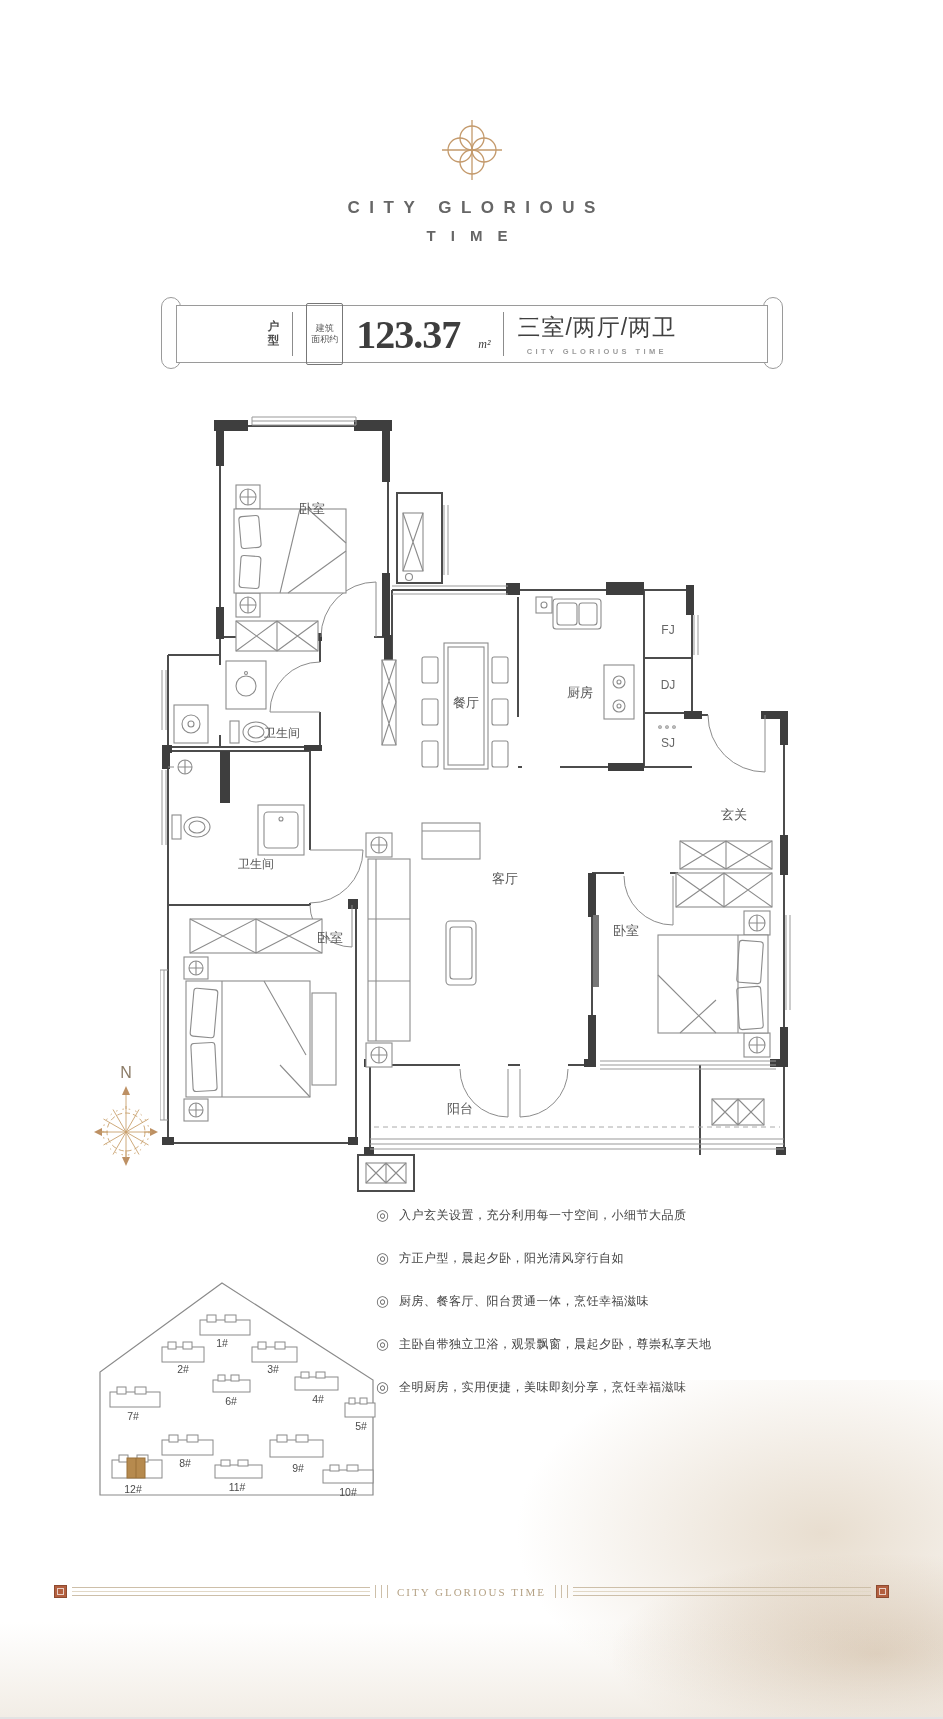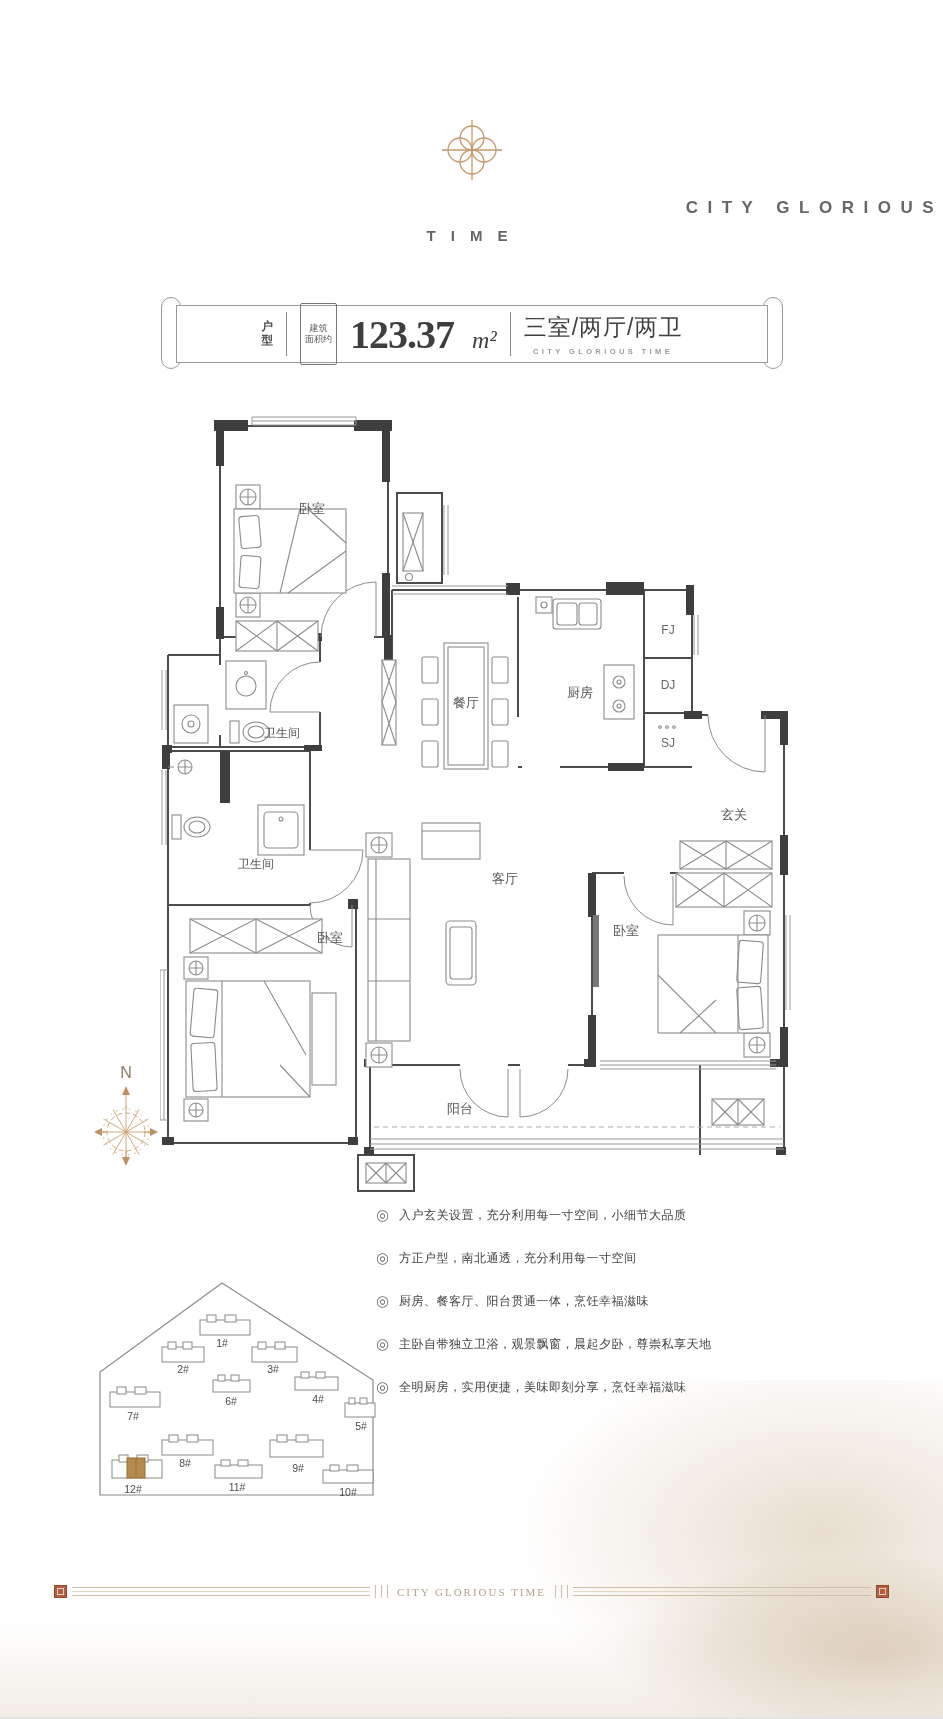--- a/index.html
+++ b/index.html
@@ -4,39 +4,39 @@
 <style>
   * { margin:0; padding:0; box-sizing:border-box; }
   html,body { background:#ffffff; }
   body {
     width:943px; height:1719px; position:relative; overflow:hidden;
     font-family:"Liberation Sans","DejaVu Sans",sans-serif;
     border-bottom:2px solid #e3e3e3;
   }
   
   .logo { position:absolute; left:0; right:0; top:118px; text-align:center; }
-  .brand1 { margin-top:16px; font-size:17px; letter-spacing:9.5px; padding-left:9.5px; color:#666; font-weight:bold;text-align:right; }
+  .brand1 { margin-top:16px; font-size:17px; letter-spacing:9.5px; padding-left:9.5px; color:#666; font-weight:bold; }
   .brand2 { margin-top:9px;  font-size:15px; letter-spacing:15px;  padding-left:6px;  color:#666; font-weight:bold; }
   
   .banner { position:absolute; left:161px; top:296px; width:622px; height:74px; }
   .scroll-cap { position:absolute; width:20px; height:72px; top:1px; background:#fff;
     border:1.2px solid #9a9a9a; border-radius:10px; }
   .cap-l { left:0; } .cap-r { right:0; }
   .banner-bar { position:absolute; left:15px; right:15px; top:9px; bottom:7px;
     background:#fff; border:1.2px solid #9a9a9a;
     display:flex; align-items:center; justify-content:center; gap:13px; }
   .type-label { font-size:11.5px; line-height:1.2; color:#4a4a4a; text-align:center; font-weight:bold; }
   .unit-name { font-size:37px; font-weight:bold; color:#464646; letter-spacing:0.5px; }
   .vdiv { width:1px; height:44px; background:#8c8c8c; }
   .area-box { border:1px solid #777; padding:19px 4px; font-size:9px; line-height:1.25;
     color:#555; text-align:center; border-radius:2px; }
   .area-wrap { display:flex; align-items:baseline;gap:15px; }
   .area-value { font-family:"Liberation Serif","DejaVu Serif",serif; font-size:40px; font-weight:bold;
     color:#3e3e3e; letter-spacing:-1px; }
-  .area-unit { font-family:"Liberation Serif","DejaVu Serif",serif; font-style:italic; font-size:24px;
+  .area-unit { font-family:"Liberation Serif","DejaVu Serif",serif; font-style:italic; font-size:12px;
     color:#3e3e3e; margin-left:3px; }
   .rooms-col { text-align:center; }
   .rooms-main { font-size:23px; color:#404040; letter-spacing:1px; }
   .rooms-sub { margin-top:4px; font-size:7.5px; letter-spacing:3.4px; color:#9b9b9b; font-weight:bold; }
   
   .features { position:absolute; left:376px; top:1204px; width:520px; }
   .feat-item { display:flex; align-items:flex-start; margin-bottom:21px; white-space:nowrap; }
   .feat-item .mk { font-size:15px; color:#6a6a6a; margin-right:10px; line-height:22px; }
   .feat-item .tx { font-size:12px; color:#434343; line-height:22px; letter-spacing:0.5px; }
   
@@ -409,21 +409,21 @@
   </g>
 </svg>
 
 <div class="features">
   <div class="feat-item">
     <span class="mk">◎</span>
     <span class="tx">入户玄关设置，充分利用每一寸空间，小细节大品质</span>
     </div>
   <div class="feat-item">
     <span class="mk">◎</span>
-    <span class="tx">方正户型，南北通透，充分利用每一寸空间</span>
+    <span class="tx">方正户型，晨起夕卧，阳光清风穿行自如</span>
     </div>
   <div class="feat-item">
     <span class="mk">◎</span>
     <span class="tx">厨房、餐客厅、阳台贯通一体，烹饪幸福滋味</span>
     </div>
   <div class="feat-item">
     <span class="mk">◎</span>
     <span class="tx">主卧自带独立卫浴，观景飘窗，晨起夕卧，尊崇私享天地</span>
     </div>
   <div class="feat-item">

